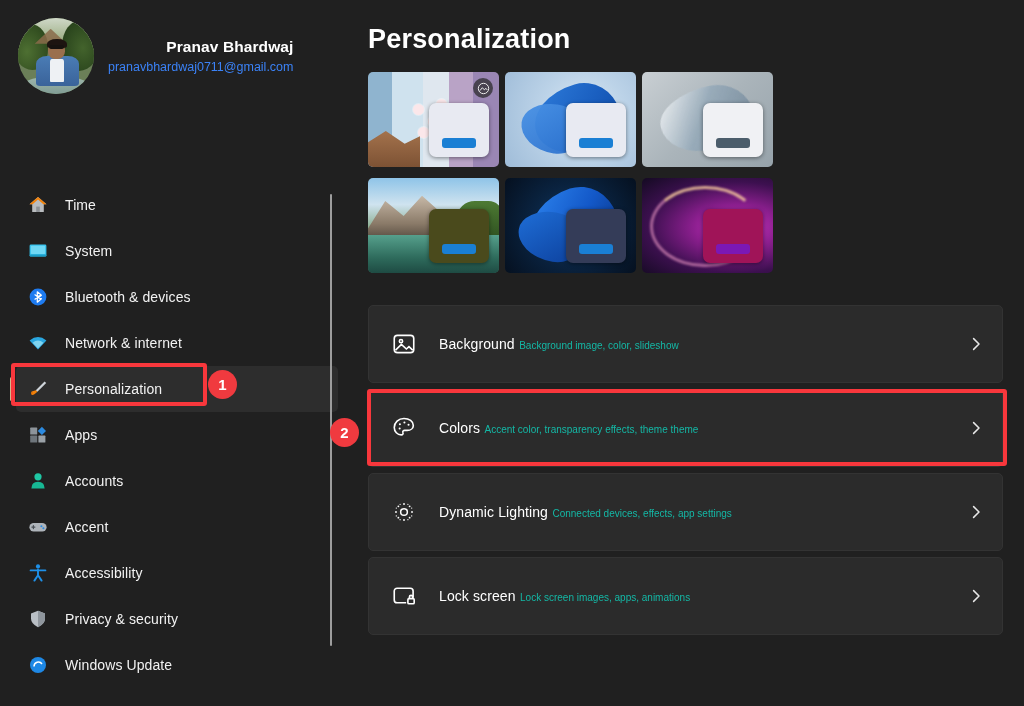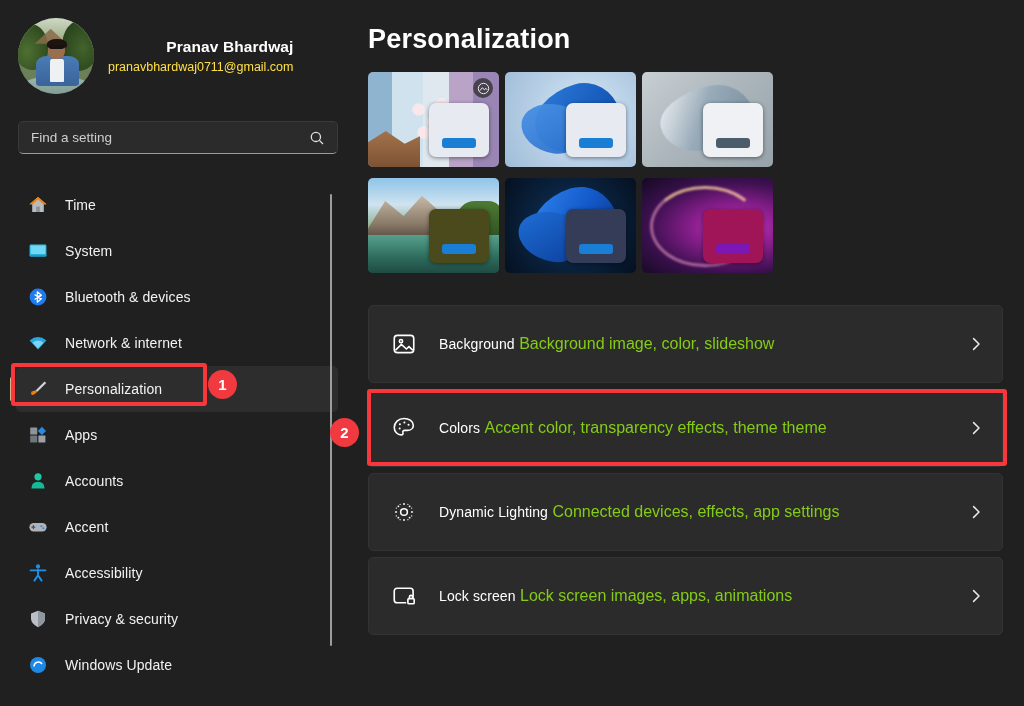--- a/index.html
+++ b/index.html
@@ -103,21 +103,21 @@
   .profile-text { min-width: 0; }
   .profile-name {
     font-size: 15.5px;
     font-weight: 700;
     color: #ffffff;
     line-height: 20px;
     letter-spacing: .1px;
   }
   .profile-email {
     font-size: 12.5px;
-    color: #fde047;
+    color: #3b82f6;
     line-height: 18px;
     margin-top: 1px;
   }
 
   .search-box {
     position: absolute;
     left: 18px; top: 121px;
     width: 320px; height: 33px;
     background: #2b2b2b;
     border: 1px solid #3a3a3a;
@@ -342,22 +342,22 @@
     margin-right: 22px;
   }
   .srow-text { flex: 1; min-width: 0; }
   .srow-title {
     font-size: 14px;
     color: #ffffff;
     line-height: 19px;
     letter-spacing: .1px;
   }
   .srow-sub {
-    font-size: 16px;
-    color: #84cc16;
+    font-size: 10px;
+    color: #14b8a6;
     line-height: 17px;
     margin-top: 2px;
   }
   .srow-chevron {
     width: 16px; height: 16px;
     flex: 0 0 16px;
     color: #e8e8e8;
   }
 
   
@@ -407,29 +407,20 @@
         <div class="head"></div>
         <div class="hair"></div>
         <div class="shades"></div>
       </div>
       <div class="profile-text">
         <div class="profile-name">Pranav Bhardwaj</div>
         <div class="profile-email">pranavbhardwaj0711@gmail.com</div>
       </div>
     </div>
 
-    <div class="search-box">
-      <input class="search-input" type="text" placeholder="Find a setting" style="">
-      <span class="search-icon">
-        <svg viewBox="0 0 16 16" fill="none" stroke="currentColor" stroke-width="1.3">
-          <circle cx="6.9" cy="6.9" r="4.6"></circle>
-            <path d="M10.4 10.4 L14 14"></path>
-        </svg>
-      </span>
-    </div>
 
     <div class="nav">
 
       <div class="nav-item">
         <span class="nav-icon">
           <svg viewBox="0 0 20 20">
             <path d="M10 2 L18.5 9.2 H15.8 V17 H4.2 V9.2 H1.5 Z" fill="#b9bcbf"></path>
             <path d="M10 2 L18.5 9.2 H15.4 L10 4.6 L4.6 9.2 H1.5 Z" fill="#f2820a"></path>
             <rect x="8.2" y="11.6" width="3.6" height="5.4" fill="#8e9296"></rect>
           </svg>

